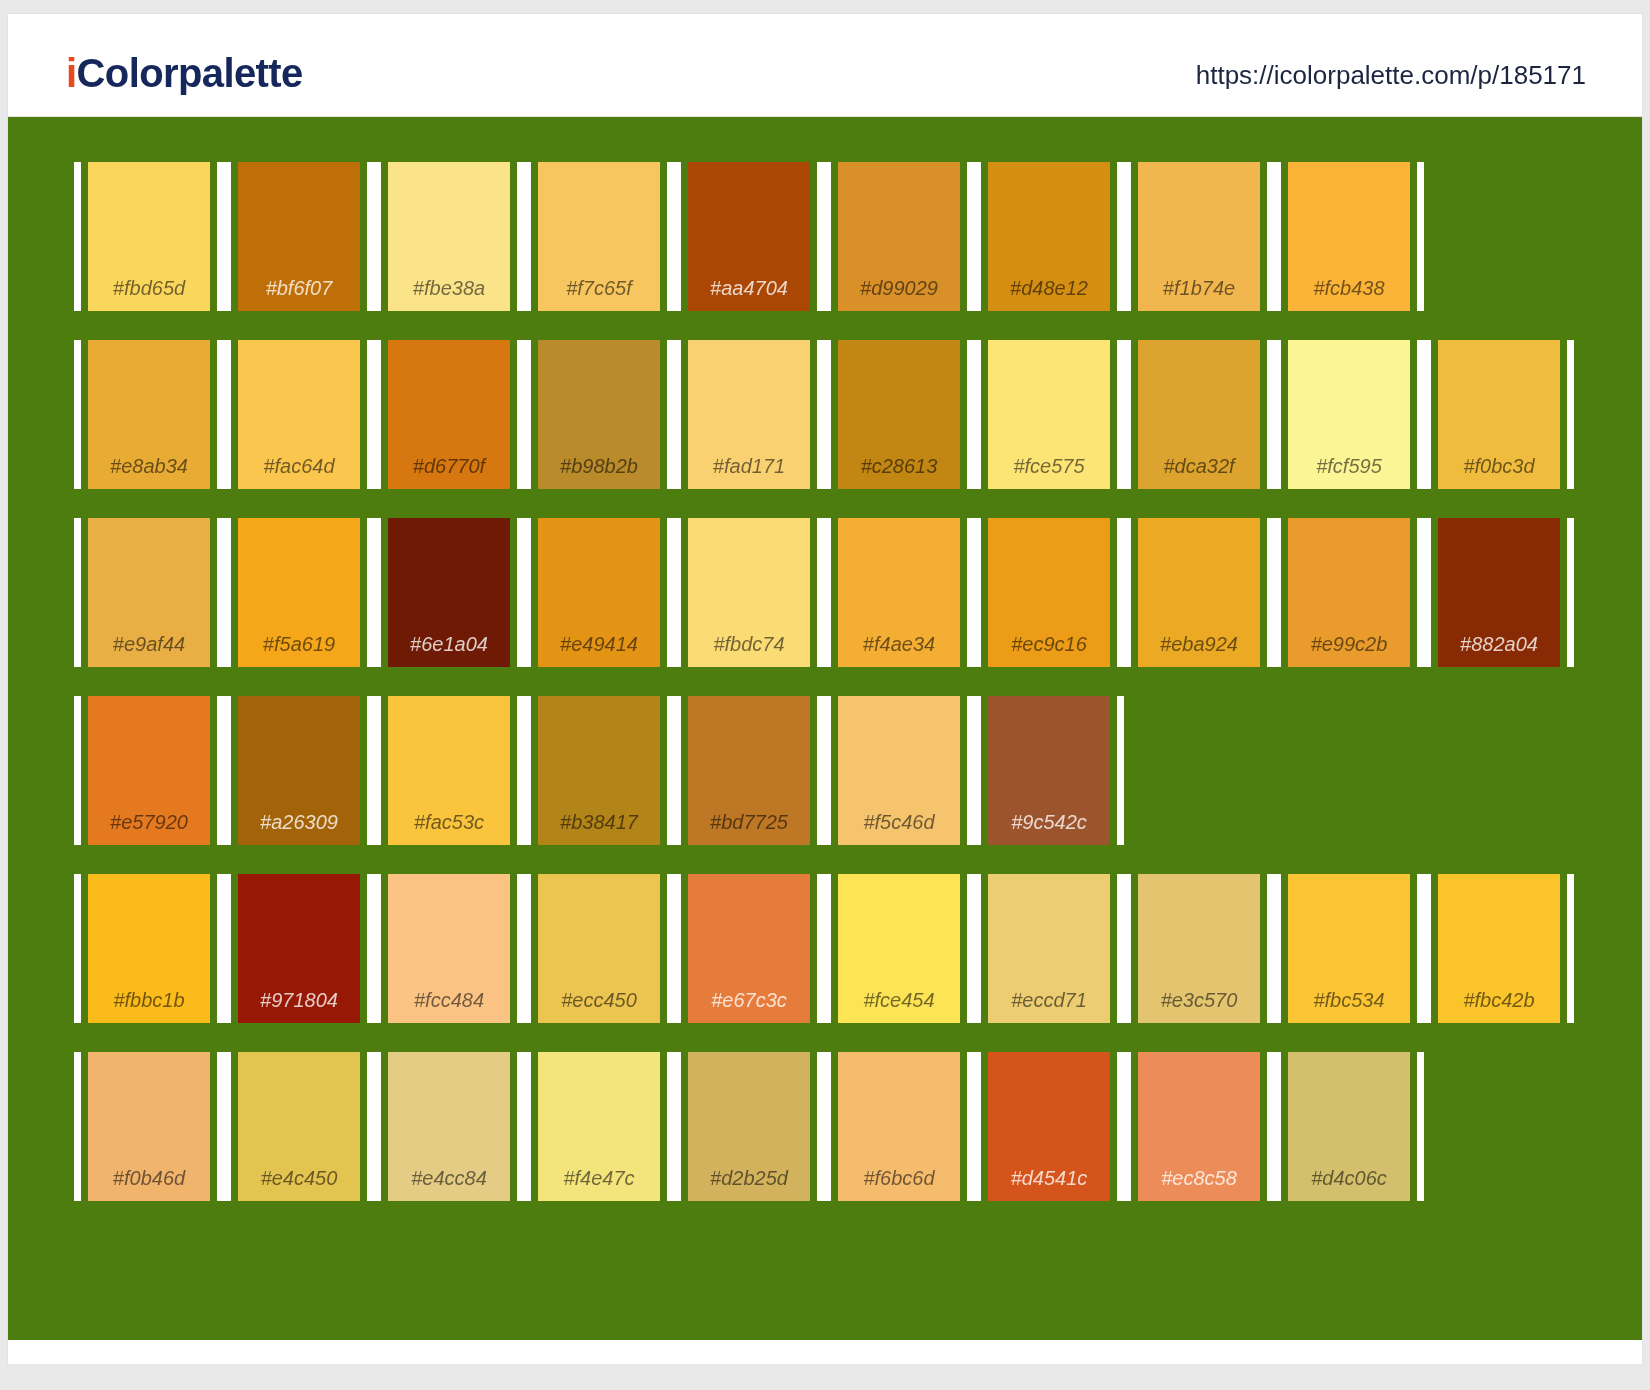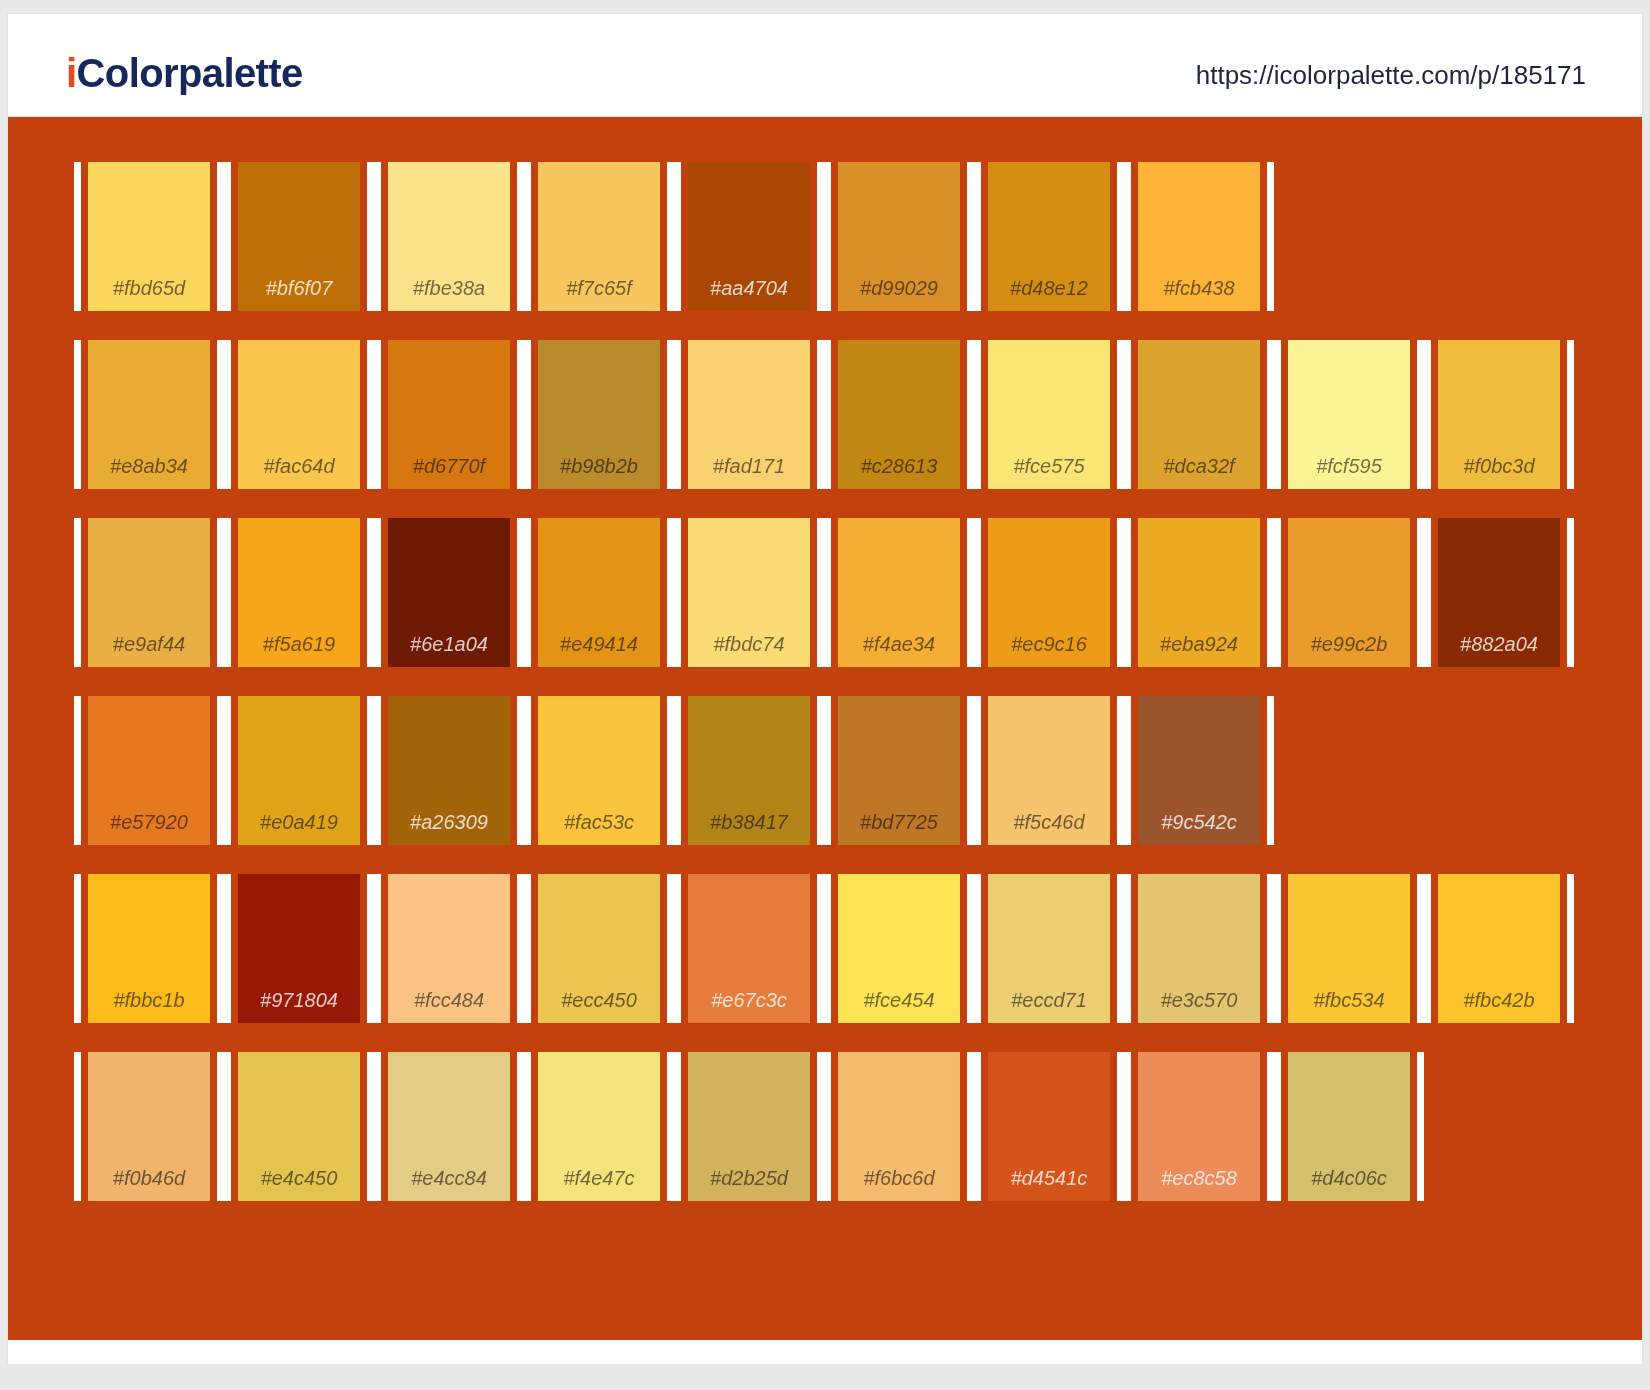--- a/index.html
+++ b/index.html
@@ -23,21 +23,21 @@
     height: 1390px;
     background: #e9e9e9;
   }
 
   #sheet {
     position: absolute;
     left: 8px;
     top: 14px;
     width: 1634px;
     height: 1350px;
-    background: #c2410c;
+    background: #4d7c0f;
     box-shadow: 0 0 0 1px #e2e2e2;
   }
 
   
   #header {
     position: relative;
     height: 103px;
     border-bottom: 1px solid #e6e6e6;
     background: #ffffff;
   }
@@ -166,20 +166,24 @@
           </div>
           <div class="swatch">
             <div class="swatch-fill" style="background: rgb(217, 144, 41);"></div>
             <div class="swatch-label">#d99029</div>
           </div>
           <div class="swatch">
             <div class="swatch-fill" style="background: rgb(212, 142, 18);"></div>
             <div class="swatch-label">#d48e12</div>
           </div>
           <div class="swatch">
+            <div class="swatch-fill" style="background: rgb(241, 183, 78);"></div>
+            <div class="swatch-label">#f1b74e</div>
+          </div>
+          <div class="swatch">
             <div class="swatch-fill" style="background: rgb(252, 180, 56);"></div>
             <div class="swatch-label">#fcb438</div>
           </div>
         </div>
         <div class="palette-row">
           <div class="swatch">
             <div class="swatch-fill" style="background: rgb(232, 171, 52);"></div>
             <div class="swatch-label">#e8ab34</div>
           </div>
           <div class="swatch">
@@ -258,24 +262,20 @@
           </div>
           <div class="swatch">
             <div class="swatch-fill" style="background: rgb(136, 42, 4);"></div>
             <div class="swatch-label light">#882a04</div>
           </div>
         </div>
         <div class="palette-row">
           <div class="swatch">
             <div class="swatch-fill" style="background: rgb(229, 121, 32);"></div>
             <div class="swatch-label">#e57920</div>
-          </div>
-          <div class="swatch">
-            <div class="swatch-fill" style="background: rgb(224, 164, 25);"></div>
-            <div class="swatch-label">#e0a419</div>
           </div>
           <div class="swatch">
             <div class="swatch-fill" style="background: rgb(162, 99, 9);"></div>
             <div class="swatch-label light">#a26309</div>
           </div>
           <div class="swatch">
             <div class="swatch-fill" style="background: rgb(250, 197, 60);"></div>
             <div class="swatch-label">#fac53c</div>
           </div>
           <div class="swatch">

